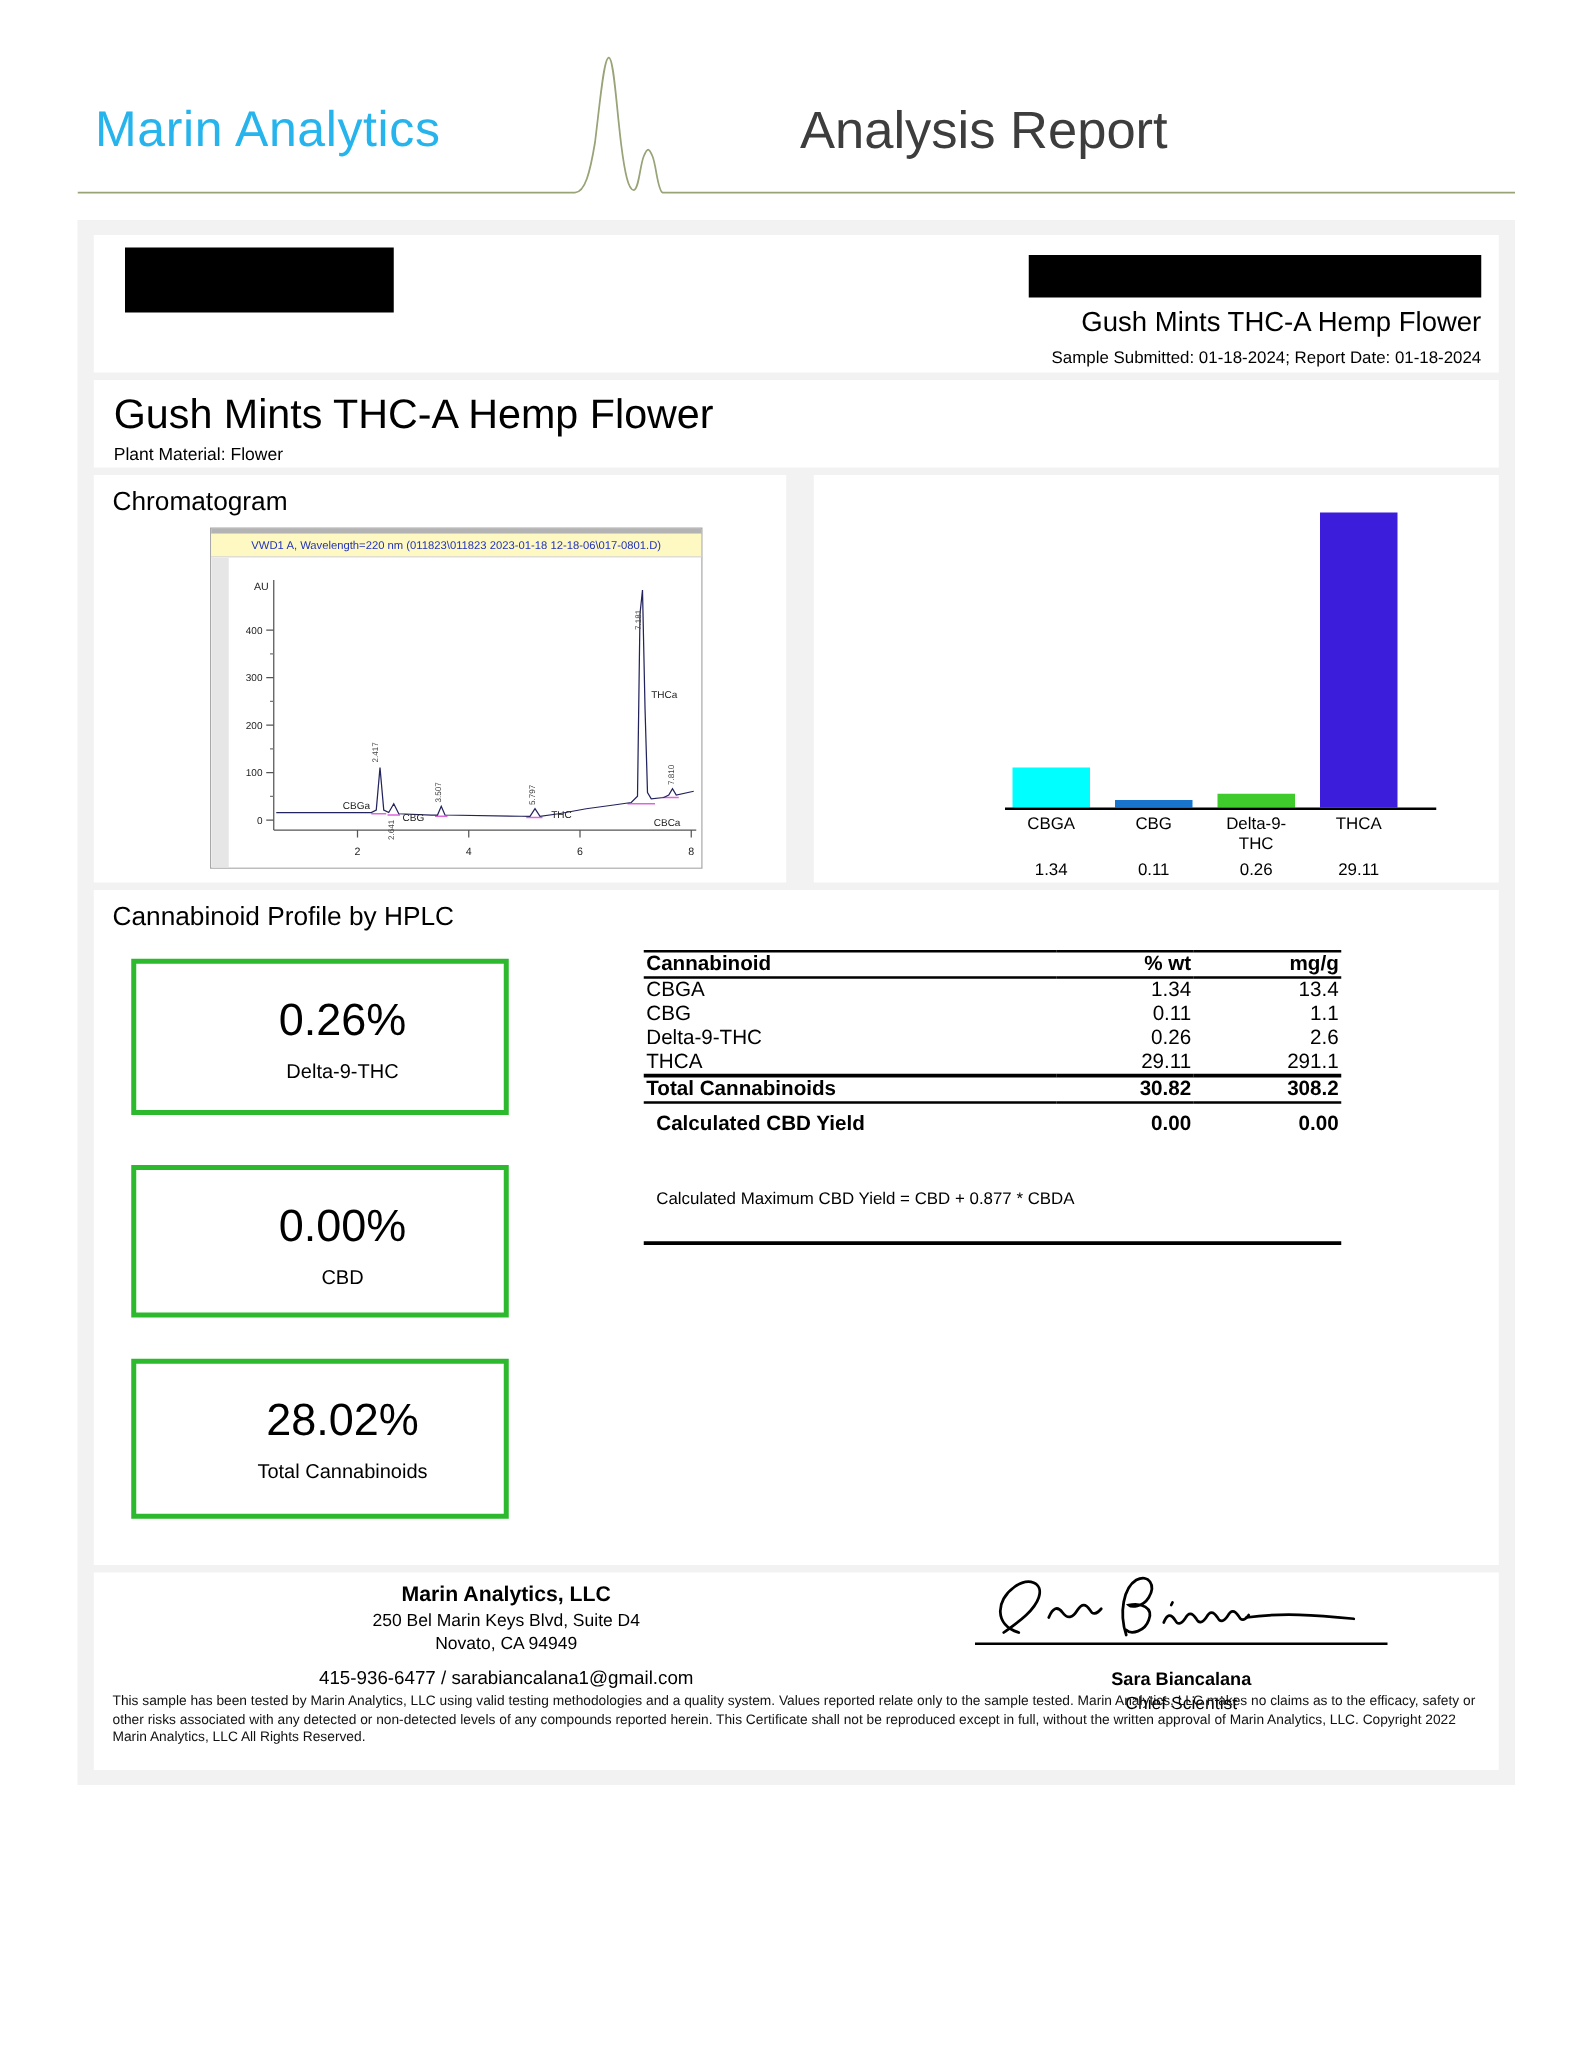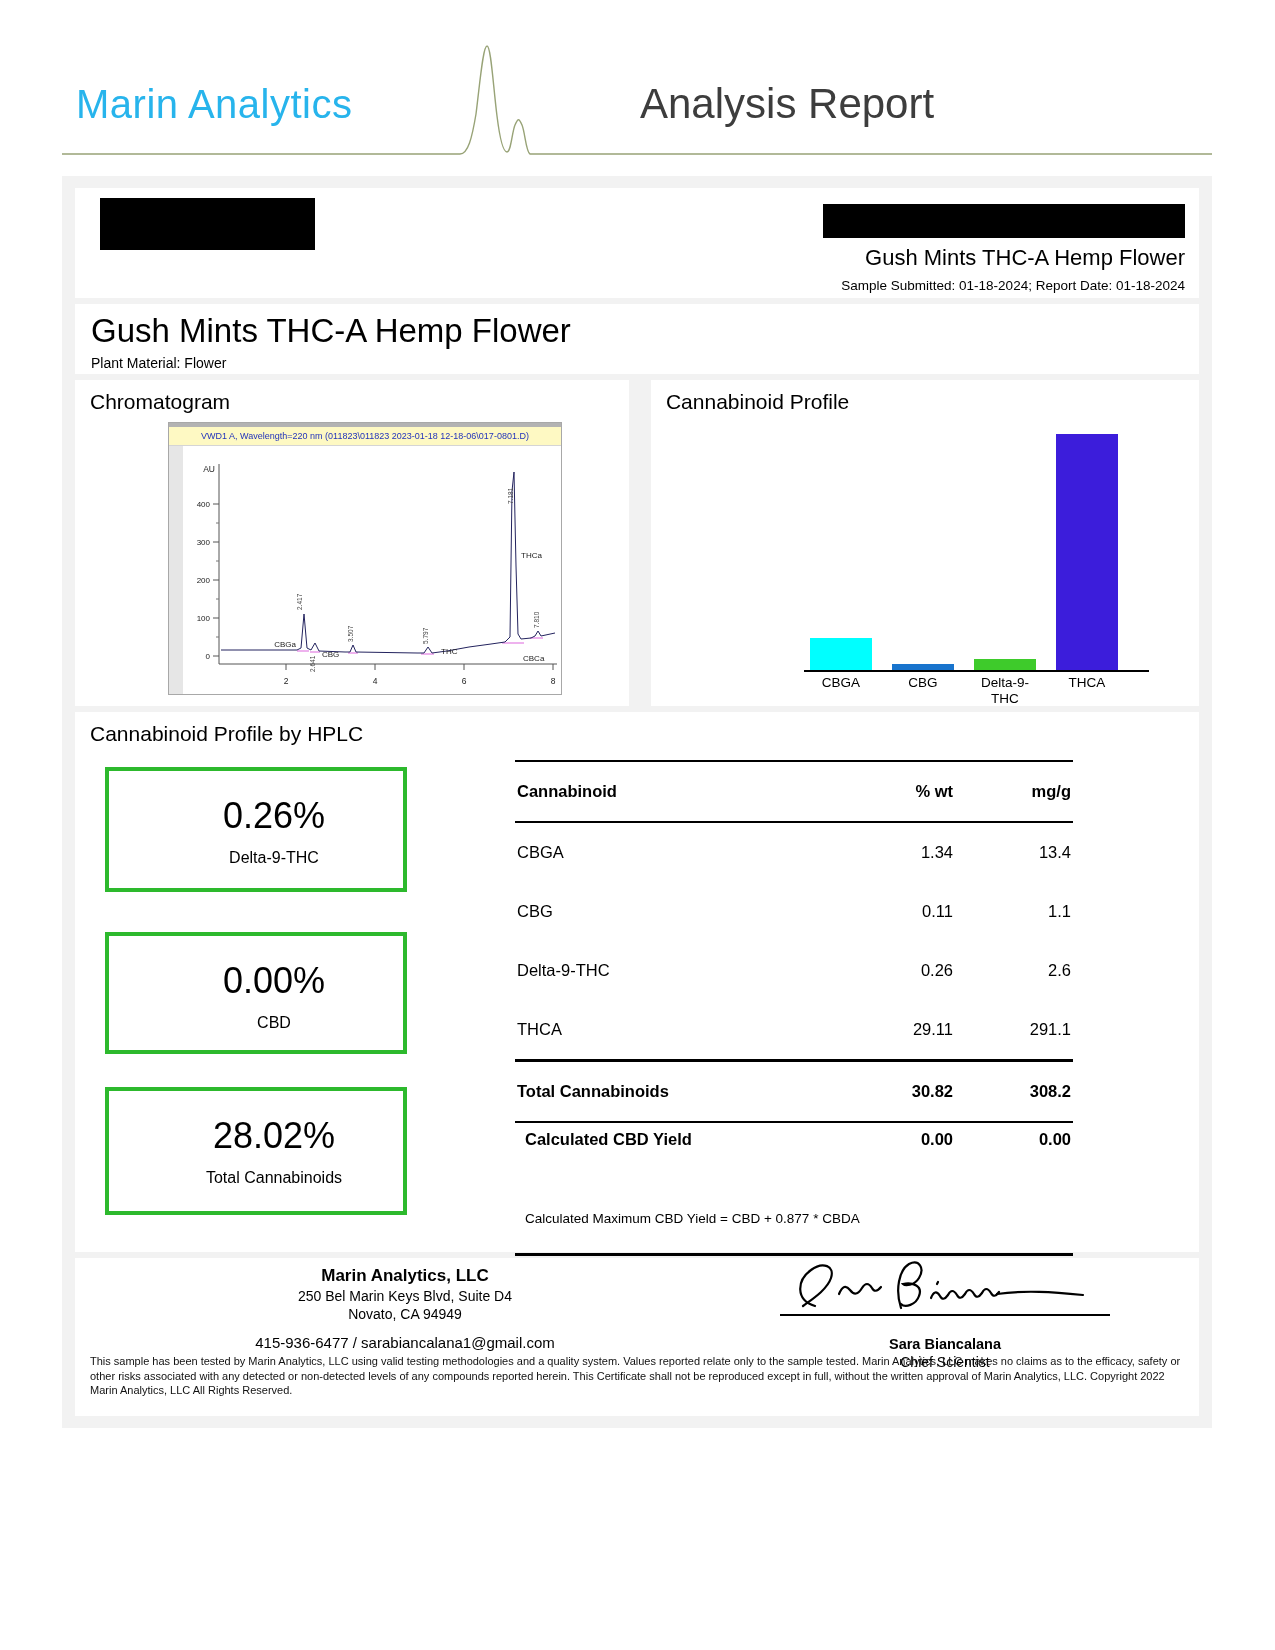--- a/index.html
+++ b/index.html
@@ -53,21 +53,21 @@
   .blabel { width:62px; text-align:center; font-size:13.5px; margin-top:5px; line-height:1.15; }
   .bval { width:62px; text-align:center; font-size:13.5px; margin-top:6px; }
 
   
   .card-hplc { height:540px; padding:10px 15px; }
   .gbox { position:absolute; left:30px; width:302px; border:4px solid #2db92d; background:#fff; text-align:center;padding-left:36px; }
   .gbox .val { font-size:36px; margin-top:24px; }
   .gbox .lbl { font-size:16px; margin-top:12px; }
   .hplc-table-wrap { position:absolute; left:440px; top:48px; width:558px; }
   table.hplc { width:100%; border-collapse:collapse; font-size:16.5px; }
-  table.hplc th, table.hplc td { padding:20px 2px; }
+  table.hplc th, table.hplc td { padding:0 2px; }
   table.hplc thead th { border-top:2.5px solid #000; border-bottom:2.5px solid #000; }
   th.c1, td.c1 { text-align:left; width:330px; }
   th.c2, td.c2 { text-align:right; width:110px; }
   th.c3, td.c3 { text-align:right; width:118px; }
   tr.total td { font-weight:bold; border-top:3px solid #000; border-bottom:2.5px solid #000; }
   tr.yield td { font-weight:bold; padding-top:7px; }
   tr.yield td.c1 { padding-left:10px; }
   .formula { margin-top:42px; padding-left:10px; font-size:13.5px; }
   .endline { margin-top:27px; border-top:3px solid #000; }
 
@@ -170,21 +170,20 @@
                 <text font-size="8" fill="#222" text-anchor="start" font-family="&quot;Liberation Sans&quot;, sans-serif" x="352" y="112">THCa</text>
                 <text font-size="6.5" fill="#444" text-anchor="start" font-family="&quot;Liberation Sans&quot;, sans-serif" transform="translate(344 58) rotate(-90)">7.181</text>
                 <text font-size="8" fill="#222" text-anchor="start" font-family="&quot;Liberation Sans&quot;, sans-serif" x="354" y="215">CBCa</text>
                 <text font-size="6.5" fill="#444" text-anchor="start" font-family="&quot;Liberation Sans&quot;, sans-serif" transform="translate(370 182) rotate(-90)">7.810</text>
               </g>
           </svg>
         </div>
       </section>
 
       <section class="card card-profile">
-        <h2 class="sec">Cannabinoid Profile</h2>
         <div class="barchart">
           <div class="bars" id="bars">
               <div class="bcol" style="height: 32px; background: rgb(0, 255, 255);"></div>
               <div class="bcol" style="height: 6px; background: rgb(24, 116, 205);"></div>
               <div class="bcol" style="height: 11px; background: rgb(62, 203, 43);"></div>
               <div class="bcol" style="height: 236px; background: rgb(60, 29, 219);"></div>
             </div>
           <div class="axisline"></div>
           <div class="blabels" id="blabels">
               <div class="blabel">CBGA</div>

